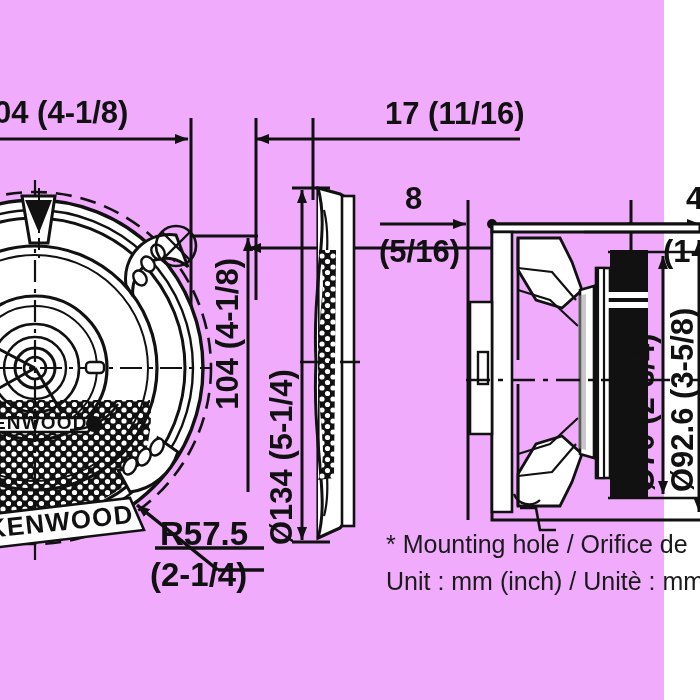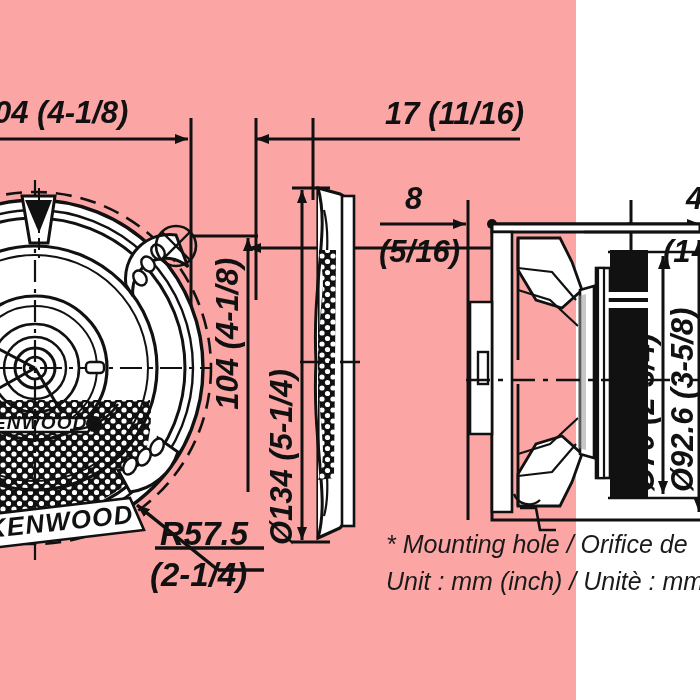--- a/index.html
+++ b/index.html
@@ -1,17 +1,17 @@
 <!DOCTYPE html>
 <html><head>
 <meta charset="utf-8">
 <style>
   html,body{margin:0;padding:0;background:#ffffff;}
   body{width:700px;height:700px;overflow:hidden;font-family:"Liberation Sans",sans-serif;}
-  #stage{position:relative;width:576px;height:700px;background:#fca5a5;font-style:italic;}
+  #stage{position:relative;width:664px;height:700px;background:#f0abfc;}
   svg{position:absolute;top:0;left:0;}
   .dimtext{font-family:"Liberation Sans",sans-serif;font-weight:700;fill:#111;}
   .notetext{font-family:"Liberation Sans",sans-serif;font-weight:400;fill:#1a1a1a;}
   .logotext{font-family:"Liberation Sans",sans-serif;font-weight:700;fill:#111;}
 </style>
 </head>
 <body>
 
 <div id="stage">
 

